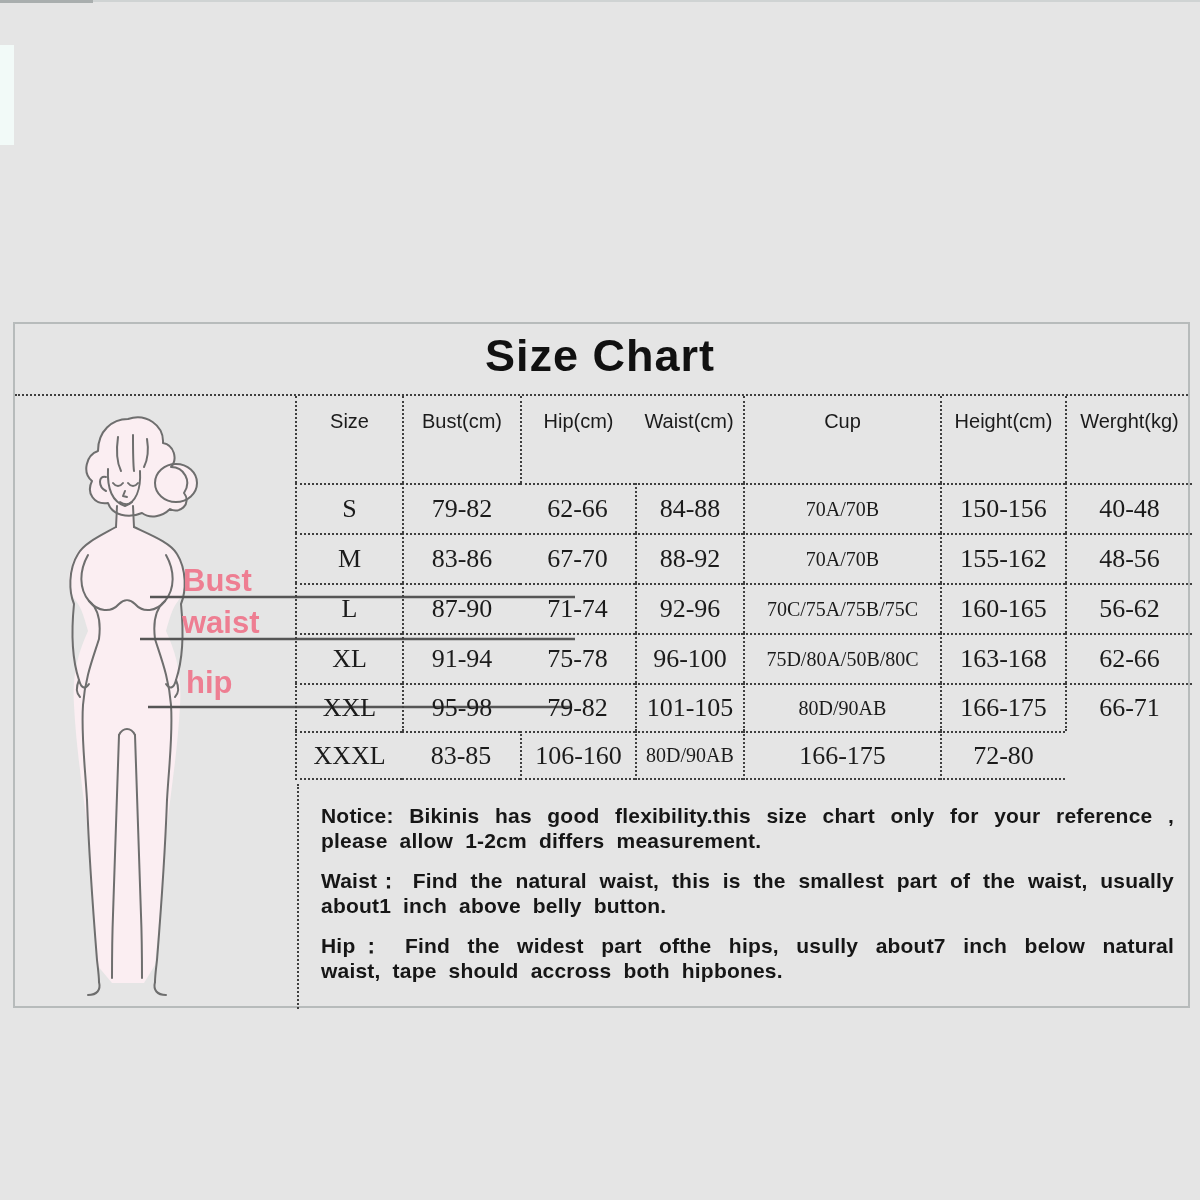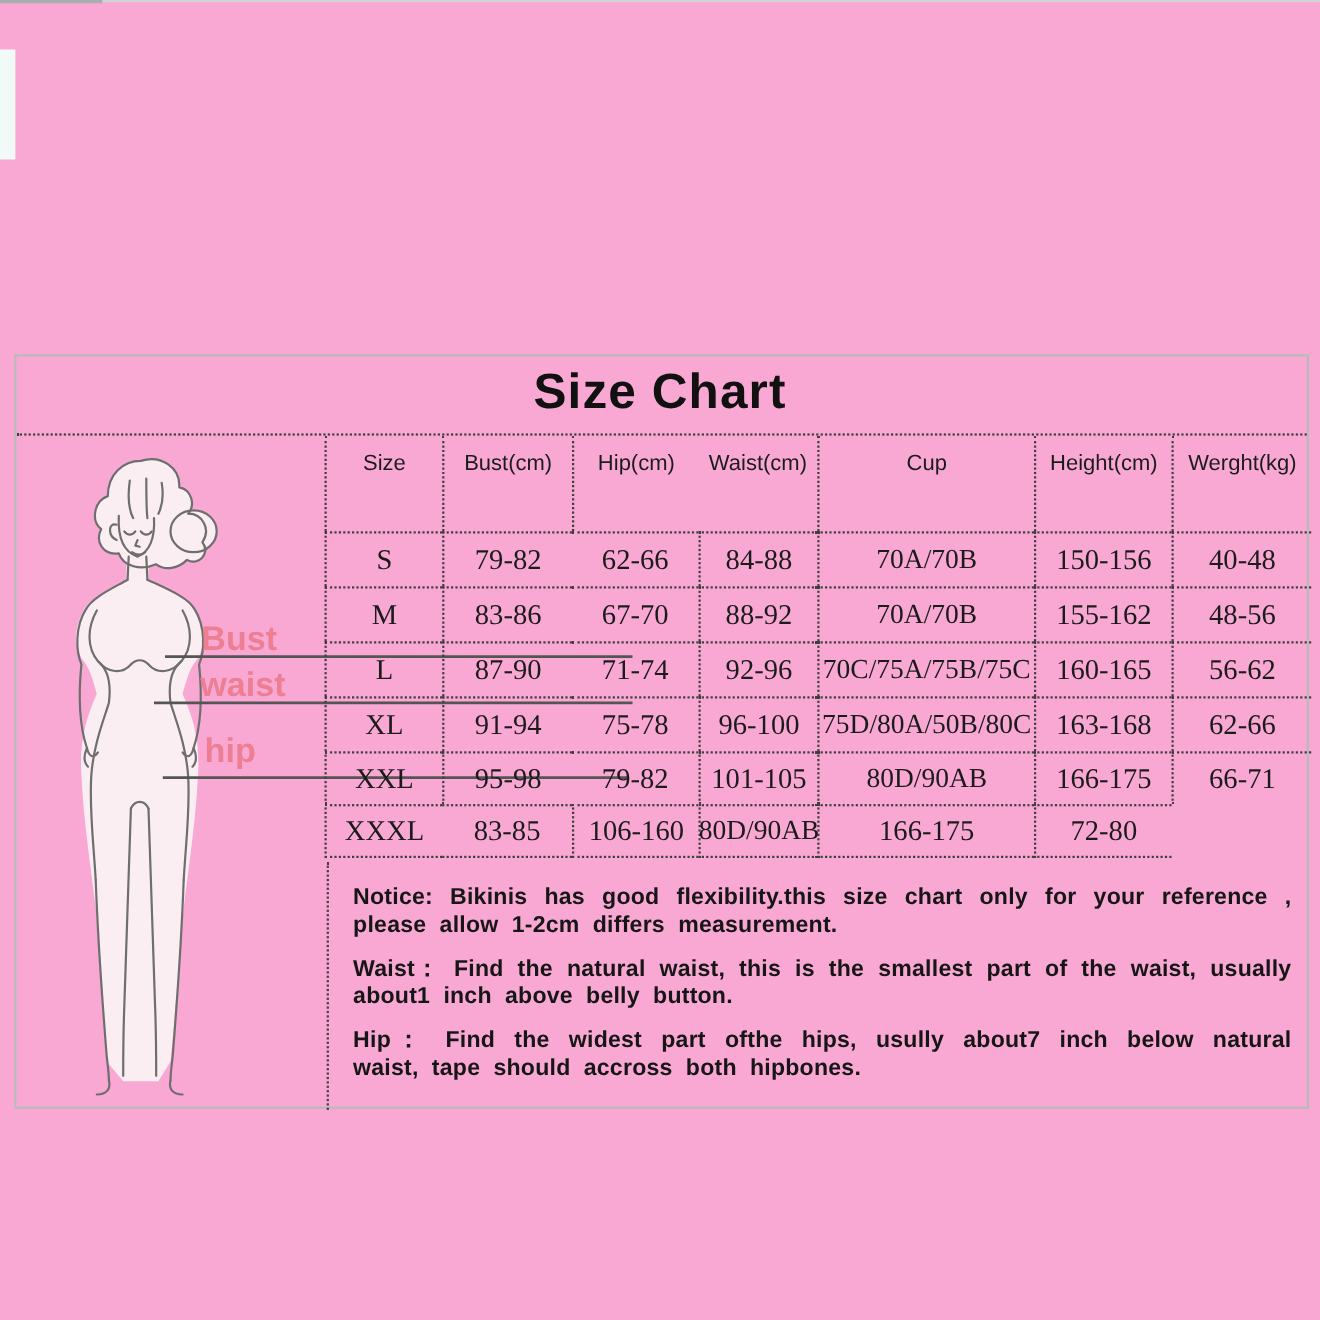--- a/index.html
+++ b/index.html
@@ -1,36 +1,36 @@
 <!DOCTYPE html>
 <html><head>
 <meta charset="utf-8">
 <style>
   html,body{margin:0;padding:0;background:#ffffff;}
-  #canvas{position:relative;width:1200px;height:1200px;background:#f9a8d4;overflow:hidden;
+  #canvas{position:relative;width:1200px;height:1200px;background:#e5e5e5;overflow:hidden;
           font-family:"Liberation Sans",sans-serif;--dot:#3f3f3f;}
   .abs{position:absolute;}
   
   .top-edge{left:0;top:0;width:1200px;height:2px;background:#cfd3d3;}
   .top-edge-dark{left:0;top:0;width:93px;height:3px;background:#a9aeae;}
   .pale-streak{left:0;top:45px;width:14px;height:100px;background:#f2faf8;}
   
   .outer-box{left:13px;top:322px;width:1177px;height:686px;border:2px solid #b7bbbb;box-sizing:border-box;}
   
   .title{left:0;top:330px;width:1200px;text-align:center;font-weight:bold;font-size:45px;color:#111;letter-spacing:1px;}
   
   .full-dotted{left:15px;top:394px;width:1173px;height:0;border-top:2px dotted var(--dot);}
   
   .size-table{left:295px;top:396px;display:grid;
     grid-template-columns:107px 118px 115px 108px 197px 125px 127px;
     grid-template-rows:87px 50px 50px 50px 50px 48px 49px;}
   .size-table>div{box-sizing:border-box;display:flex;justify-content:center;color:#1b1b1b;}
   .hdr{font-weight:normal;font-size:20px;align-items:flex-start;padding-top:14px;color:#131313;}
   .cell{font-family:"Liberation Serif",serif;font-size:26px;align-items:center;}
-  .cup{font-size:25px;text-align:center;}
+  .cup{font-size:20px;text-align:center;}
   .bl{border-left:2px dotted var(--dot);}
   .bt{border-top:2px dotted var(--dot);}
   .bb{border-bottom:2px dotted var(--dot);}
   
   .notice{left:297px;top:784px;width:893px;border-left:2px dotted var(--dot);
     padding:4px 0 10px 6px;box-sizing:border-box;}
   .notice p{margin:16px;font-weight:bold;font-size:21px;line-height:24.5px;color:#161616;
     text-align:justify;word-spacing:6px;letter-spacing:0.2px;}
   
   .figure-svg{left:40px;top:403px;}

